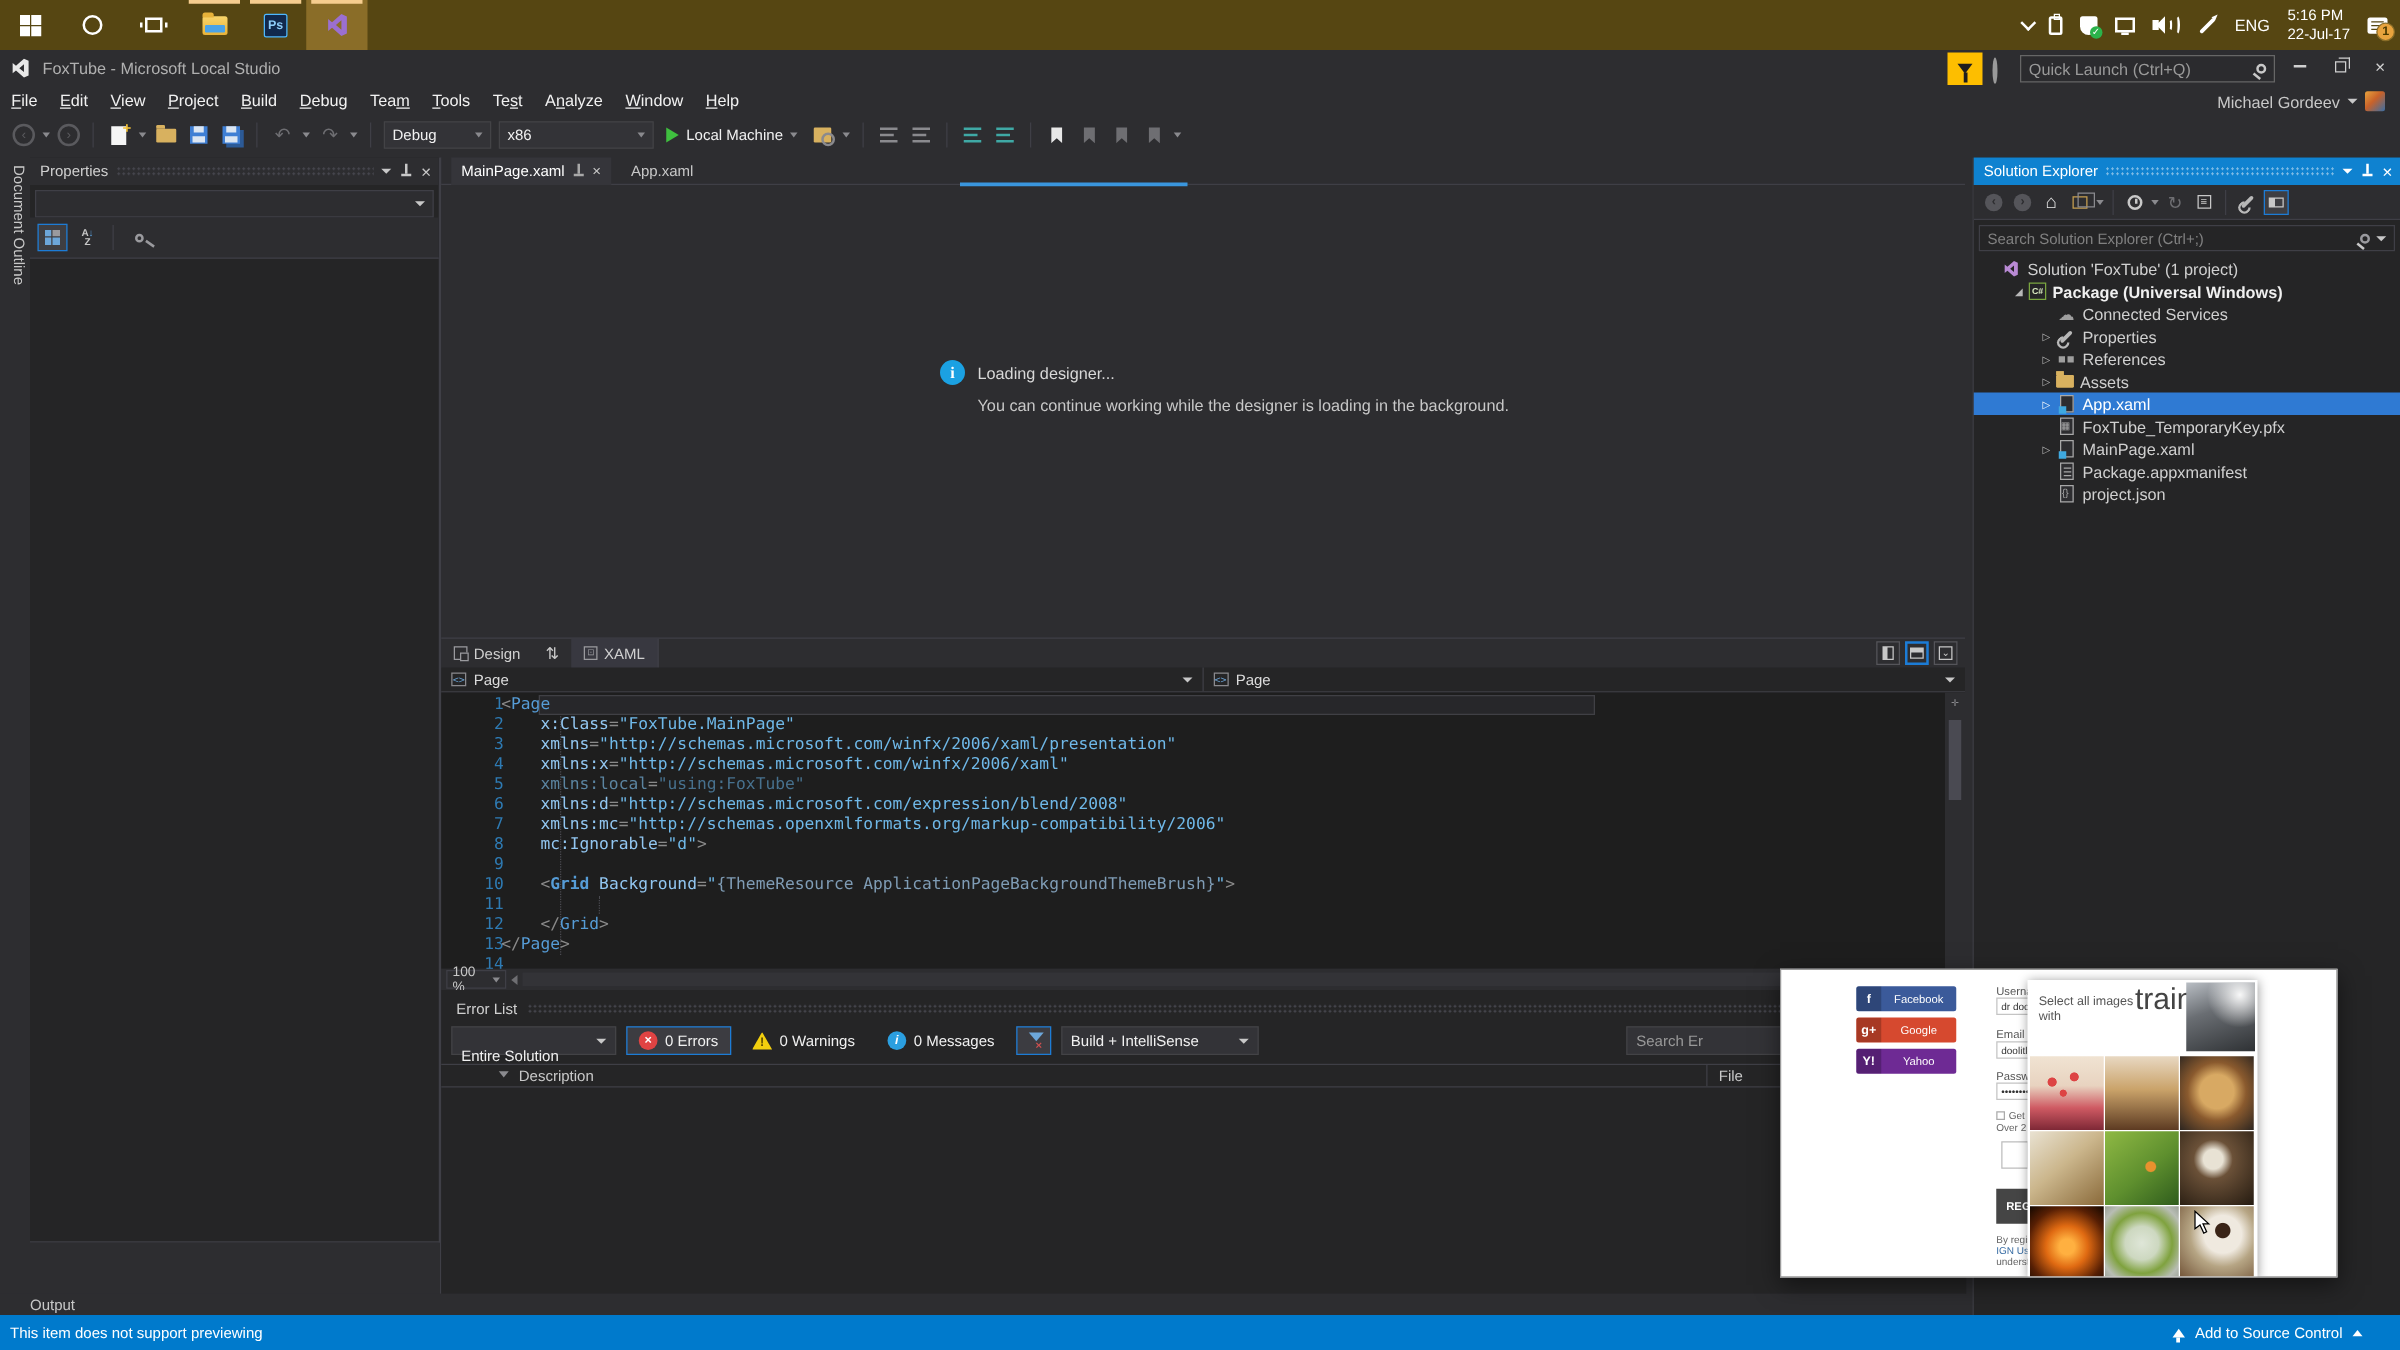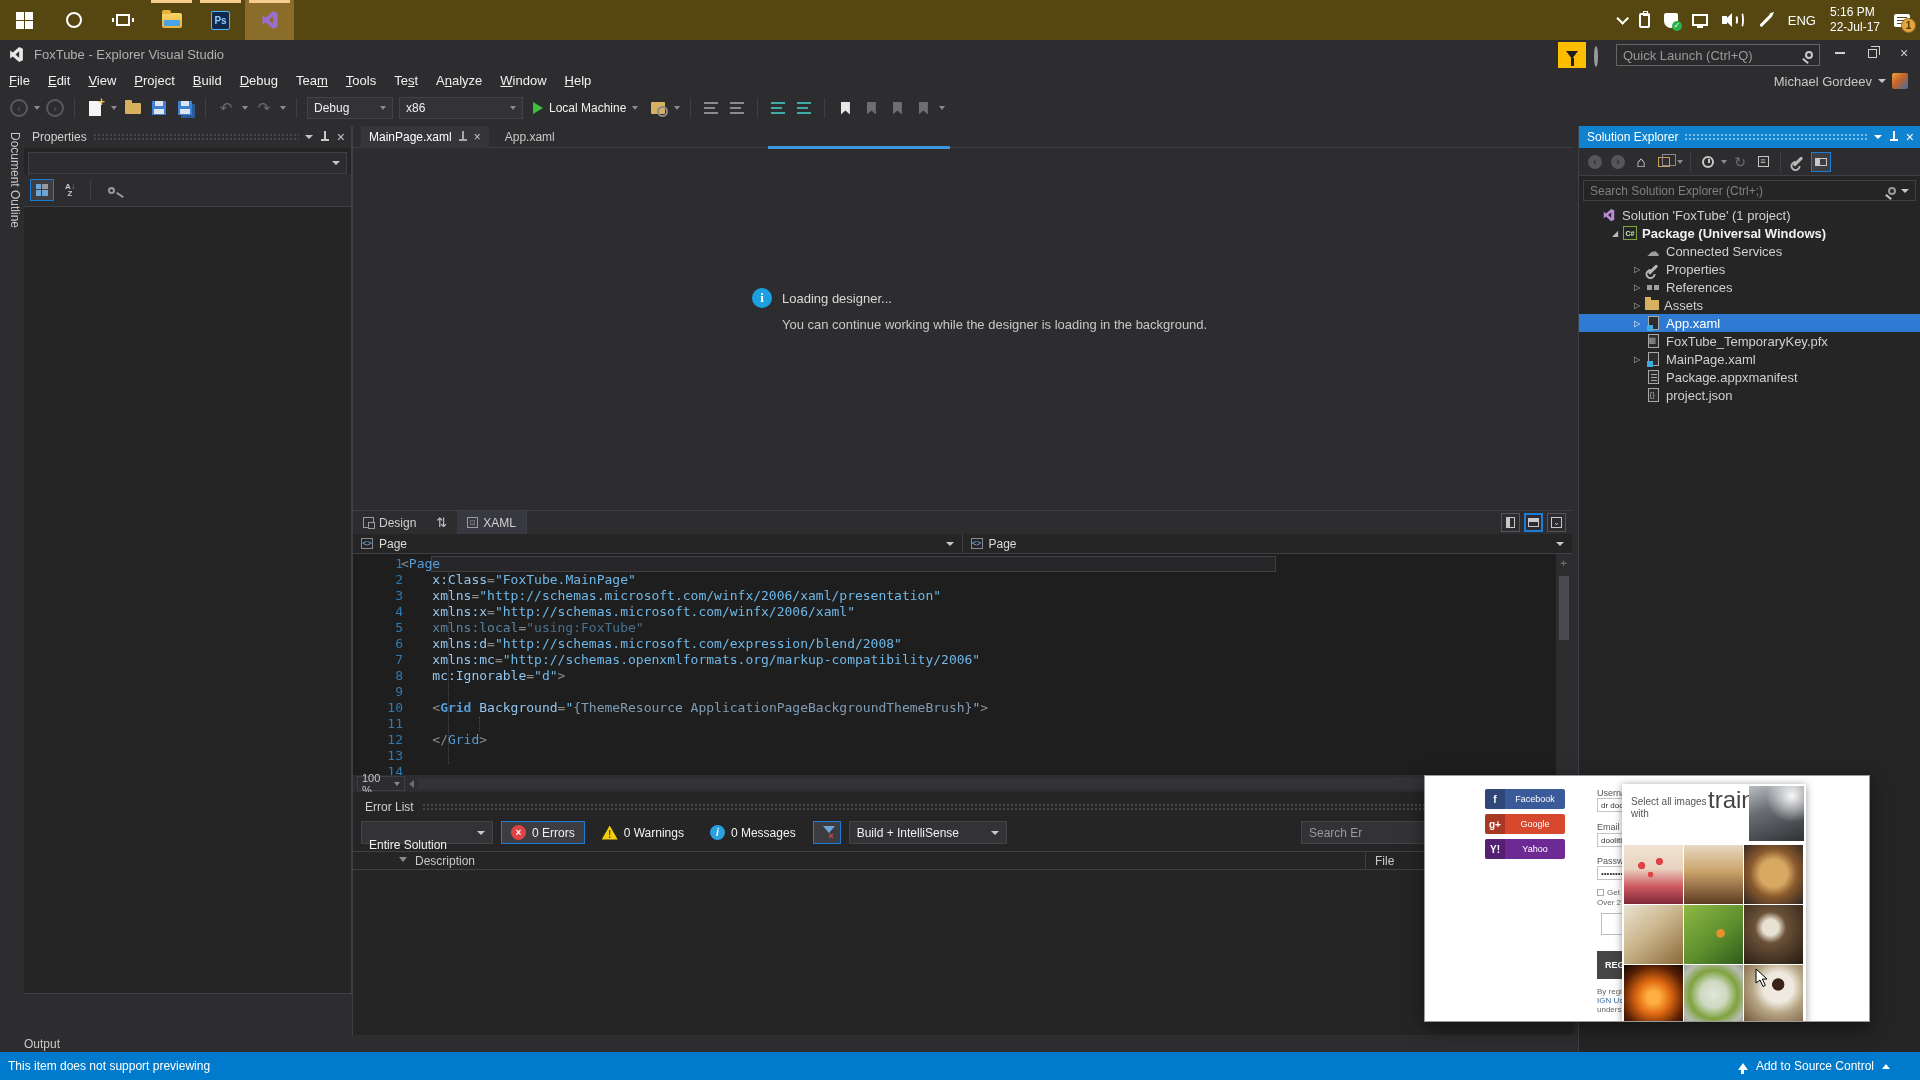--- a/index.html
+++ b/index.html
@@ -342,21 +342,21 @@
   </div>
 
   <div class="vs-window">
 
     <div class="titlebar">
       <span class="vs-logo-sm">
         <svg width="17" height="17" viewBox="0 0 16 16">
             <path d="M10.5 1 L14 2.5 V13.5 L10.5 15 L4.5 9.8 L2 11.8 V4.2 L4.5 6.2 Z M7 8 L10.5 11 V5 Z" fill="#e8e8e8"></path>
           </svg>
       </span>
-      <span class="win-title">FoxTube - Explorer Visual Studio</span>
+      <span class="win-title">FoxTube - Microsoft Local Studio</span>
       <span class="fb-btn">
           <span class="funnel"></span>
         </span>
       <span class="person-ic"><span class="hd"></span><span class="bd"></span></span>
       <div class="quick-launch">
         <span class="txt">Quick Launch (Ctrl+Q)</span>
         <span class="mag"></span>
       </div>
       <div class="win-ctrls">
         <span class="wc">
@@ -588,20 +588,21 @@
               <div class="cl"><span class="c-p">    </span><span class="c-attr">xmlns</span><span class="c-d">=</span><span class="c-val">"http://schemas.microsoft.com/winfx/2006/xaml/presentation"</span></div>
               <div class="cl"><span class="c-p">    </span><span class="c-attr">xmlns:x</span><span class="c-d">=</span><span class="c-val">"http://schemas.microsoft.com/winfx/2006/xaml"</span></div>
               <div class="cl"><span class="c-p">    </span><span class="c-dimattr">xmlns:local</span><span class="c-d">=</span><span class="c-dimval">"using:FoxTube"</span></div>
               <div class="cl"><span class="c-p">    </span><span class="c-attr">xmlns:d</span><span class="c-d">=</span><span class="c-val">"http://schemas.microsoft.com/expression/blend/2008"</span></div>
               <div class="cl"><span class="c-p">    </span><span class="c-attr">xmlns:mc</span><span class="c-d">=</span><span class="c-val">"http://schemas.openxmlformats.org/markup-compatibility/2006"</span></div>
               <div class="cl"><span class="c-p">    </span><span class="c-attr">mc:Ignorable</span><span class="c-d">=</span><span class="c-val">"d"</span><span class="c-d">&gt;</span></div>
               <div class="cl"></div>
               <div class="cl"><span class="c-p">    </span><span class="c-d">&lt;</span><span class="c-tagb">Grid</span><span class="c-p"> </span><span class="c-attr">Background</span><span class="c-d">=</span><span class="c-val">"</span><span class="c-ext">{ThemeResource ApplicationPageBackgroundThemeBrush}</span><span class="c-val">"</span><span class="c-d">&gt;</span></div>
               <div class="cl"></div>
               <div class="cl"><span class="c-p">    </span><span class="c-d">&lt;/</span><span class="c-tag">Grid</span><span class="c-d">&gt;</span></div>
+              <div class="cl"><span class="c-d">&lt;/</span><span class="c-tag">Page</span><span class="c-d">&gt;</span></div>
               <div class="cl"></div>
             </div>
           <div class="vscroll">
             <div class="grip4">✛</div>
             <div class="vthumb"></div>
           </div>
         </div>
 
         <div class="zoomrow">
           <span class="zoom-combo">

